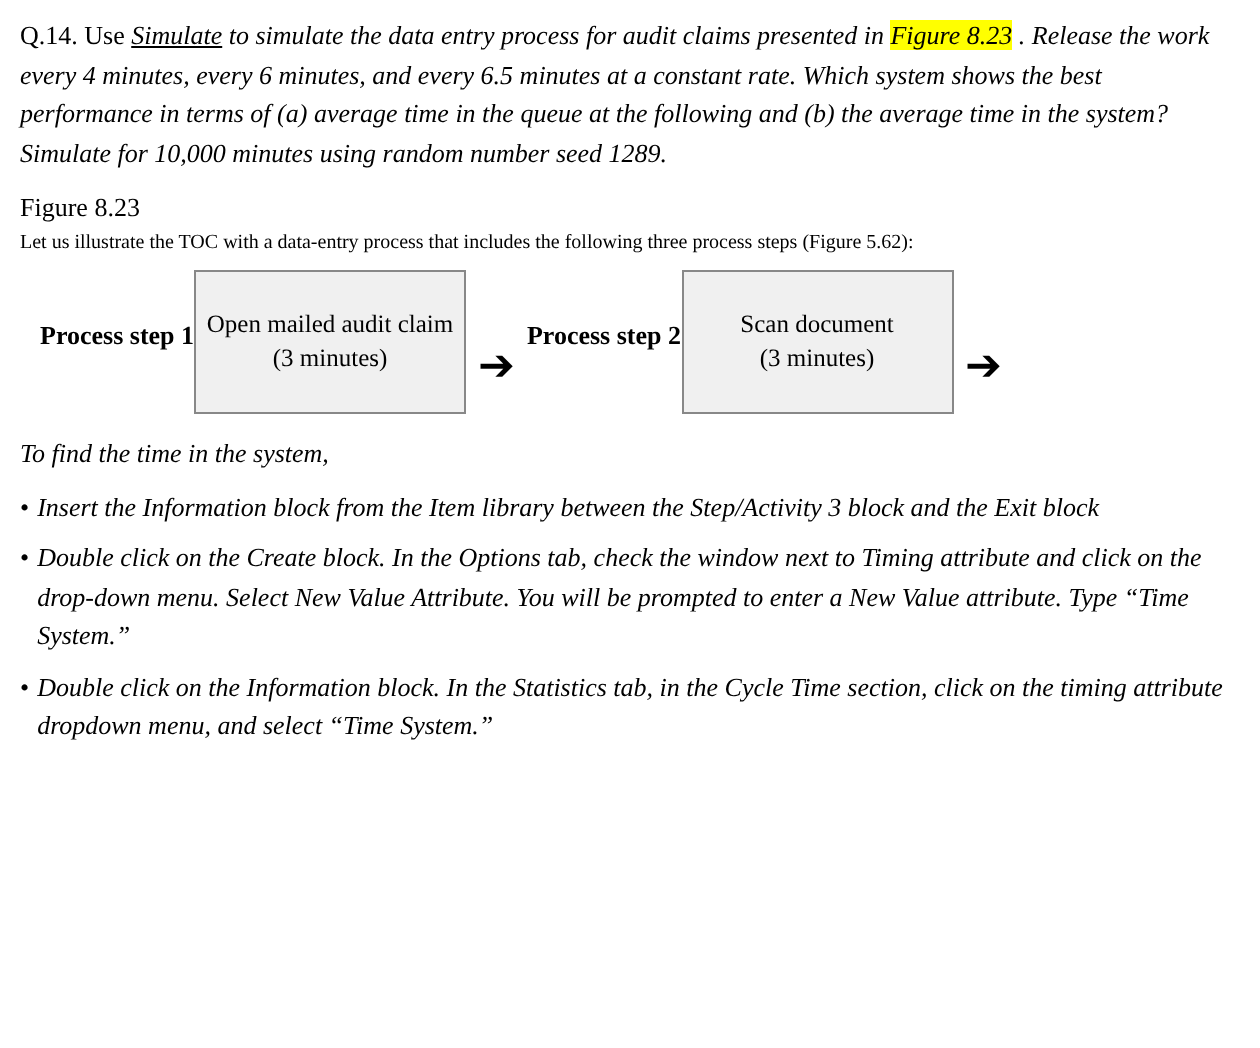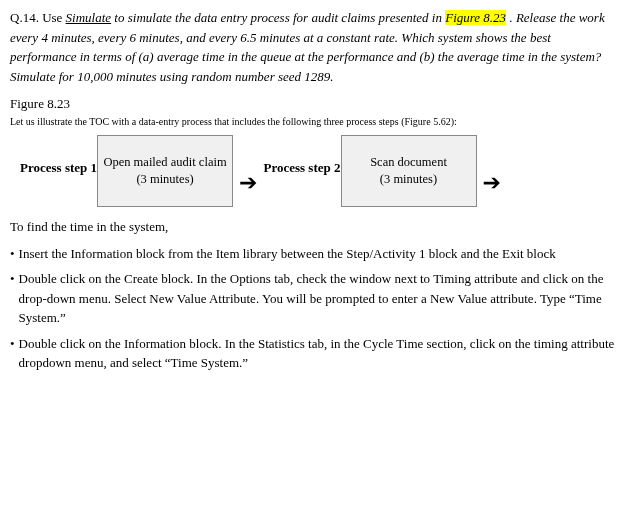--- a/index.html
+++ b/index.html
@@ -105,33 +105,34 @@
       margin-bottom: 6px;
       line-height: 1.5;
     }
 
     .bullet-char {
       margin-right: 4px;
       flex-shrink: 0;
     }
 
     .italic-block {
+      font-style: italic;
     }
   </style>
 </head>
 <body>
 
 <div class="question-text">
   <span>Q.14.</span>
   <span>Use</span>
   <span class="italic-text" style="text-decoration: underline;">Simulate</span>
   <span class="italic-text">to simulate the data entry process for audit claims presented in</span>
   <span class="italic-text highlight-yellow">Figure 8.23</span>
   <span class="italic-text">. Release the work every 4 minutes, every 6 minutes, and every 6.5 minutes at a constant rate. Which system shows the best performance in terms of (a) average time in the queue at the</span>
-  <span class="italic-text">performance</span>
+  <span class="italic-text">following</span>
   <span class="italic-text">and (b) the average time in the system? Simulate for 10,000 minutes using random number seed 1289.</span>
 </div>
 
 <div class="figure-title">Figure 8.23</div>
 <div class="figure-subtitle">Let us illustrate the TOC with a data-entry process that includes the following three process steps (Figure 5.62):</div>
 
 <div class="process-diagram">
   <div class="process-step">
     <div class="step-label">Process step 1</div>
     <div class="step-box">
@@ -150,21 +151,21 @@
 
   <div class="arrow">➔</div>
 
 </div>
 
 <div class="instructions">
   <p class="italic-block">To find the time in the system,</p>
 
   <div class="bullet-item">
     <span class="bullet-char">•</span>
-    <span class="italic-block">Insert the Information block from the Item library between the Step/Activity 1 block and the Exit block</span>
+    <span class="italic-block">Insert the Information block from the Item library between the Step/Activity 3 block and the Exit block</span>
   </div>
 
   <div class="bullet-item">
     <span class="bullet-char">•</span>
     <span class="italic-block">Double click on the Create block. In the Options tab, check the window next to Timing attribute and click on the drop-down menu. Select New Value Attribute. You will be prompted to enter a New Value attribute. Type “Time System.”</span>
   </div>
 
   <div class="bullet-item">
     <span class="bullet-char">•</span>
     <span class="italic-block">Double click on the Information block. In the Statistics tab, in the Cycle Time section, click on the timing attribute dropdown menu, and select “Time System.”</span>

